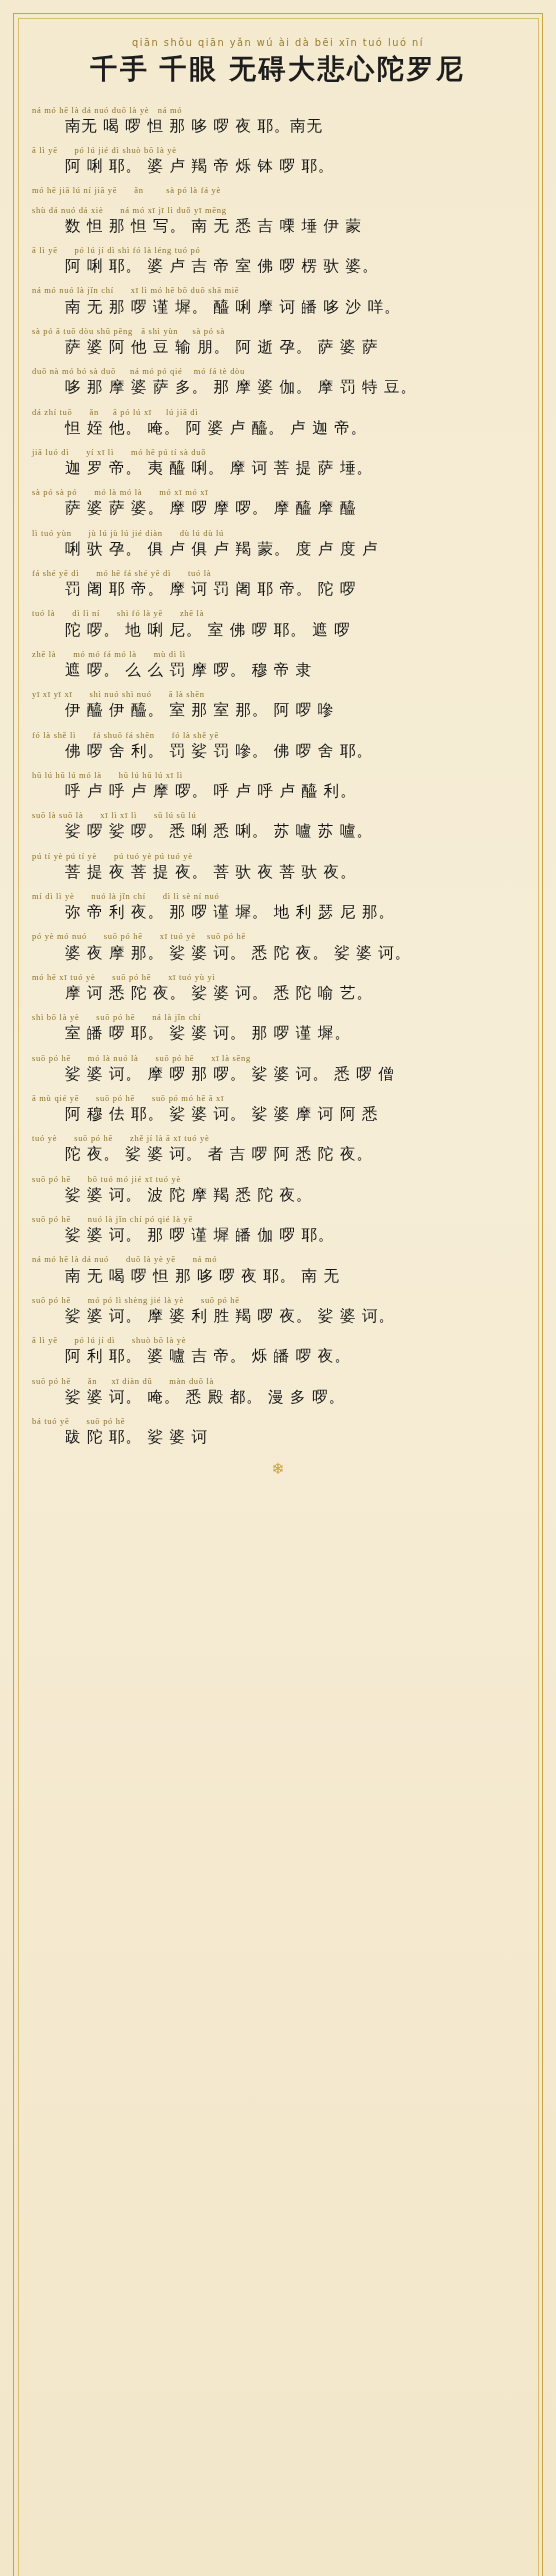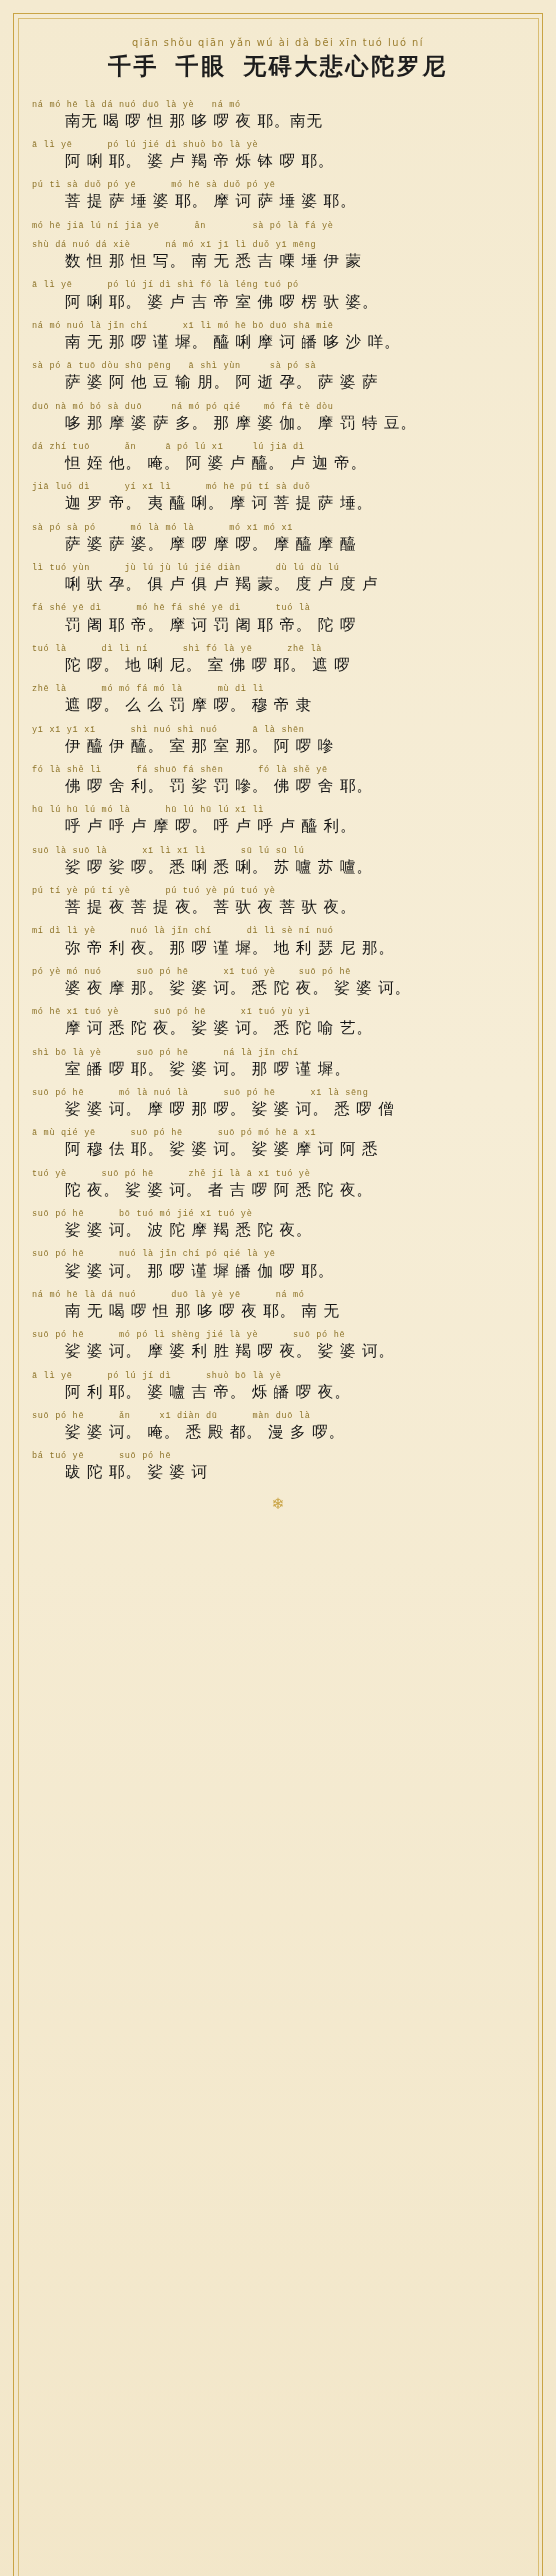--- a/index.html
+++ b/index.html
@@ -57,41 +57,41 @@
     margin-bottom: 17.5px;
   }
   .title-pinyin {
     font-size: 9.8px;
     letter-spacing: 1.5px;
     color: #9b7d2e;
     margin-bottom: 3px;
     font-family: "DejaVu Sans", sans-serif;
   }
   .title-han {
-    font-size: 23px;
+    font-size: 27px;
     font-weight: bold;
     letter-spacing: 2.6px;
     color: #1d1d1d;
-    font-family: Liberation Mono, monospace;
+    font-family: Liberation Sans, sans-serif;
   }
 
   
   .verses {
     margin-top: 13.4px;
   }
   .verse {
     margin-bottom: 8.8px;
   }
   .verse-pinyin {
     font-size: 8.5px;
     color: #8d7328;
     letter-spacing: 0.7px;
     line-height: 1.25;
     margin-bottom: 0.5px;
-    font-family: Liberation Mono, monospace;
+    font-family: Liberation Serif, serif;
     white-space: pre-wrap;
   }
   .verse-han {
     font-size: 15.5px;
     color: #161616;
     letter-spacing: 0.8px;
     line-height: 1.32;
     font-family: "DejaVu Sans", sans-serif;
     white-space: pre-wrap;
     margin-left: 33px;
@@ -123,24 +123,20 @@
     <div class="verses" id="verses">
         <div class="verse">
           <div class="verse-pinyin">ná mó hē là dá nuó duō là yè   ná mó</div>
           <div class="verse-han">南无 喝 啰 怛 那 哆 啰 夜 耶。南无</div>
         </div>
         <div class="verse">
           <div class="verse-pinyin">ā lì yē      pó lú jié dì shuò bō là yè</div>
           <div class="verse-han">阿 唎 耶。 婆 卢 羯 帝 烁 钵 啰 耶。</div>
         </div>
         <div class="verse">
-          <div class="verse-pinyin">pú tì sà duǒ pó yē      mó hē sà duǒ pó yē</div>
-          <div class="verse-han">菩 提 萨 埵 婆 耶。 摩 诃 萨 埵 婆 耶。</div>
-        </div>
-        <div class="verse">
           <div class="verse-pinyin">mó hē jiā lú ní jiā yē      ǎn        sà pó là fá yè</div>
         </div>
         <div class="verse">
           <div class="verse-pinyin">shù dá nuó dá xiè      ná mó xī jī lì duǒ yī mēng</div>
           <div class="verse-han">数 怛 那 怛 写。 南 无 悉 吉 㗚 埵 伊 蒙</div>
         </div>
         <div class="verse">
           <div class="verse-pinyin">ā lì yē      pó lú jí dì shì fó là léng tuó pó</div>
           <div class="verse-han">阿 唎 耶。 婆 卢 吉 帝 室 佛 啰 楞 驮 婆。</div>
         </div>

